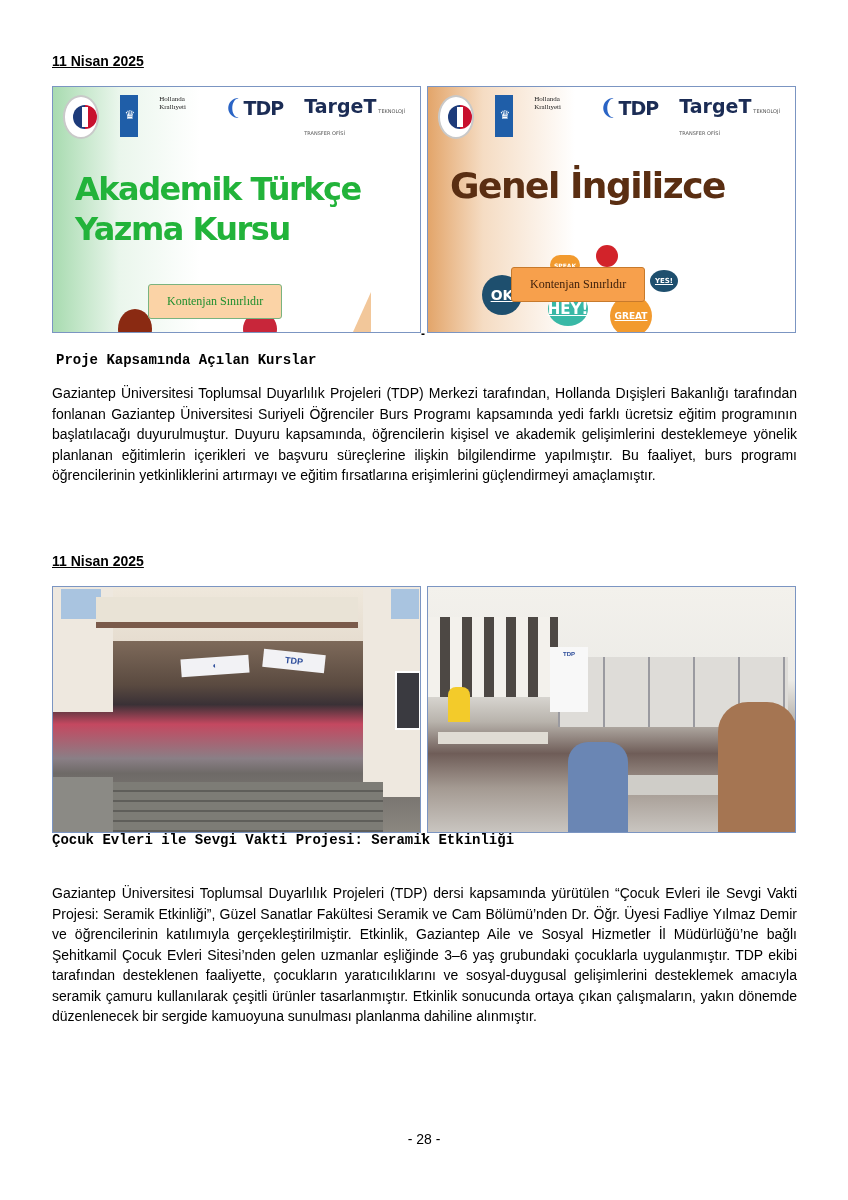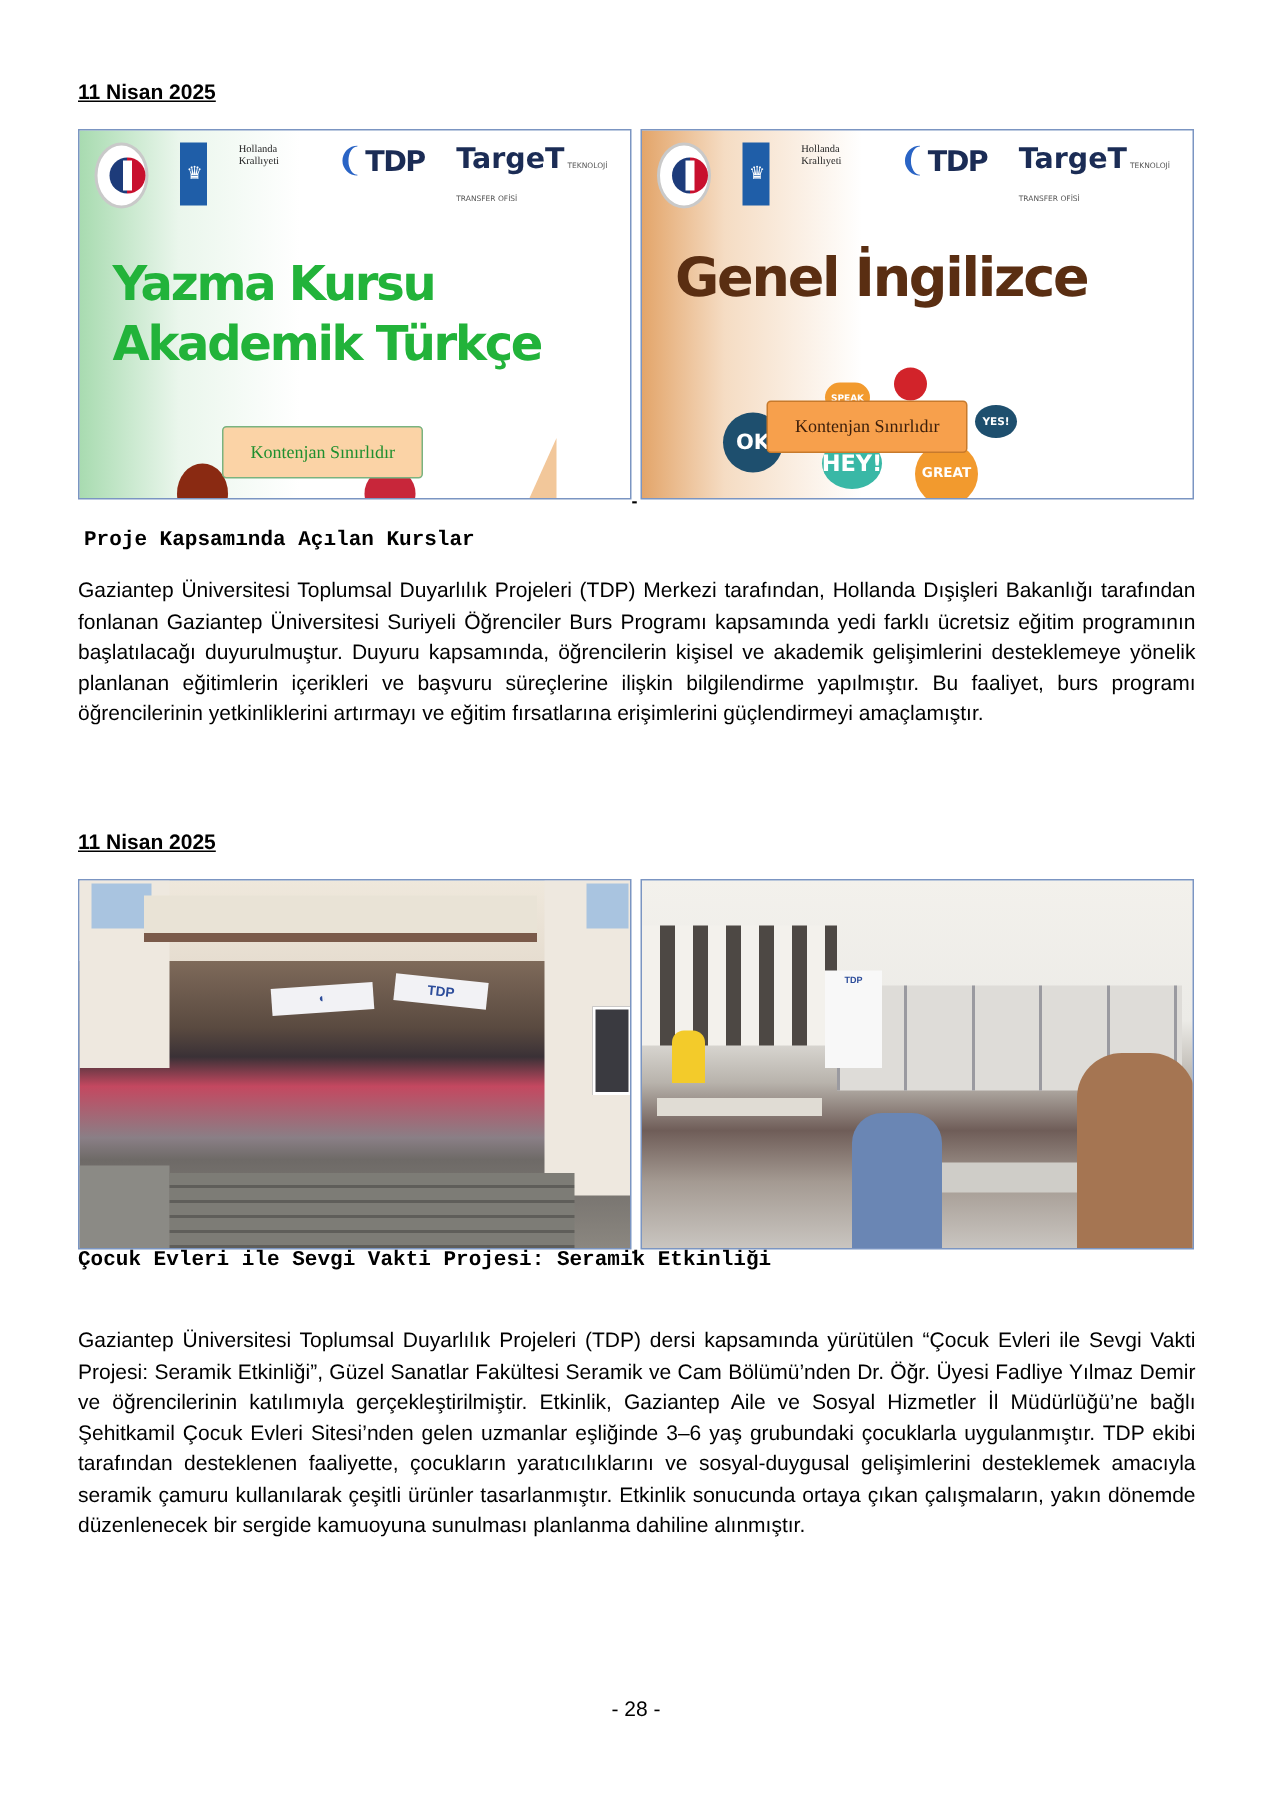--- a/index.html
+++ b/index.html
@@ -25,21 +25,21 @@
   .tdp-logo { font-family: "DejaVu Sans", sans-serif; font-weight: bold; font-size: 19px; color: #1b2c55; letter-spacing: -1px; display: flex; align-items: center; }
   .tdp-logo .swoosh { color: #2a64c5; font-size: 22px; margin-right: 2px; }
   .target-logo { font-family: "DejaVu Sans", sans-serif; font-weight: bold; font-size: 19px; color: #1b2c55; }
   .target-logo small { font-size: 5px; color: #555; font-weight: normal; margin-left: 2px; }
   .poster-title { position: absolute; left: 22px; font-family: "DejaVu Sans", sans-serif; font-weight: bold; letter-spacing: -1.5px; line-height: 1.25; }
   .poster1 .poster-title { top: 82px; font-size: 32px; color: #22b33a; }
   .poster2 .poster-title { top: 76px; font-size: 36px; color: #5a2e12; }
   .badge { position: absolute; font-family: "Liberation Serif", serif; font-size: 12px; padding: 9px 18px; border-radius: 3px; }
   .poster1 .badge { left: 95px; top: 197px; background: #fbd3a6; color: #1f8f2e; border: 1px solid #7ab37f; }
   .poster2 .badge { left: 83px; top: 180px; background: #f7a04c; color: #3a1d0a; border: 1px solid #c77a2c; }
-  .bubble { position: absolute; border-radius: 50%; color: #fff; font-family: "DejaVu Sans", sans-serif; font-weight: bold; display: flex; align-items: center; justify-content: center; }
+  .bubble { position: absolute; border-radius: 50%; color: #fff; font-family: "DejaVu Sans", sans-serif; font-weight: bold; display: flex; align-items: center; justify-content: center; text-decoration: underline; }
   .deco { position: absolute; border-radius: 50%; }
 
   
   .photo1 { background: linear-gradient(180deg, #efe8dc 0%, #e6ddd0 22%, #7e6a5a 22%, #5a4a40 40%, #3a3136 48%, #c44860 56%, #8a7f86 70%, #6e6a67 76%, #8b8780 100%); }
   .photo2 { background: linear-gradient(180deg, #f3f1ec 0%, #ecebe7 38%, #b8b3ac 55%, #6f5d58 68%, #a49a92 82%, #c9c5c0 100%); }
   .ph-el { position: absolute; }
 </style>
 </head>
 <body>
 
@@ -50,22 +50,22 @@
     <div class="uni-logo"></div>
     <div class="nl-logo"></div>
     <span class="nl-text">Hollanda Krallıyeti</span>
     <span class="tdp-logo">
         <span class="swoosh">❨</span>
         <span>TDP</span>
       </span>
     <span class="target-logo"><span>TargeT</span><small>TEKNOLOJİ TRANSFER OFİSİ</small></span>
   </div>
   <div class="poster-title">
+    <div>Akademik Türkçe</div>
     <div>Yazma Kursu</div>
-    <div>Akademik Türkçe</div>
   </div>
   <div class="deco" style="left:65px; top:222px; width:34px; height:40px; background:#8a2a12;"></div>
   <div class="deco" style="left:190px; top:225px; width:34px; height:34px; background:#c8263a;"></div>
   <div class="badge">Kontenjan Sınırlıdır</div>
   <div class="ph-el" style="left:300px; top:205px; width:0; height:0; border-left:18px solid transparent; border-bottom:40px solid #f2c79a;"></div>
 </div>
 
 <div class="imgbox poster2" style="left:427px; top:86px; width:369px; height:247px;">
   <div class="logos">
     <div class="uni-logo"></div>

